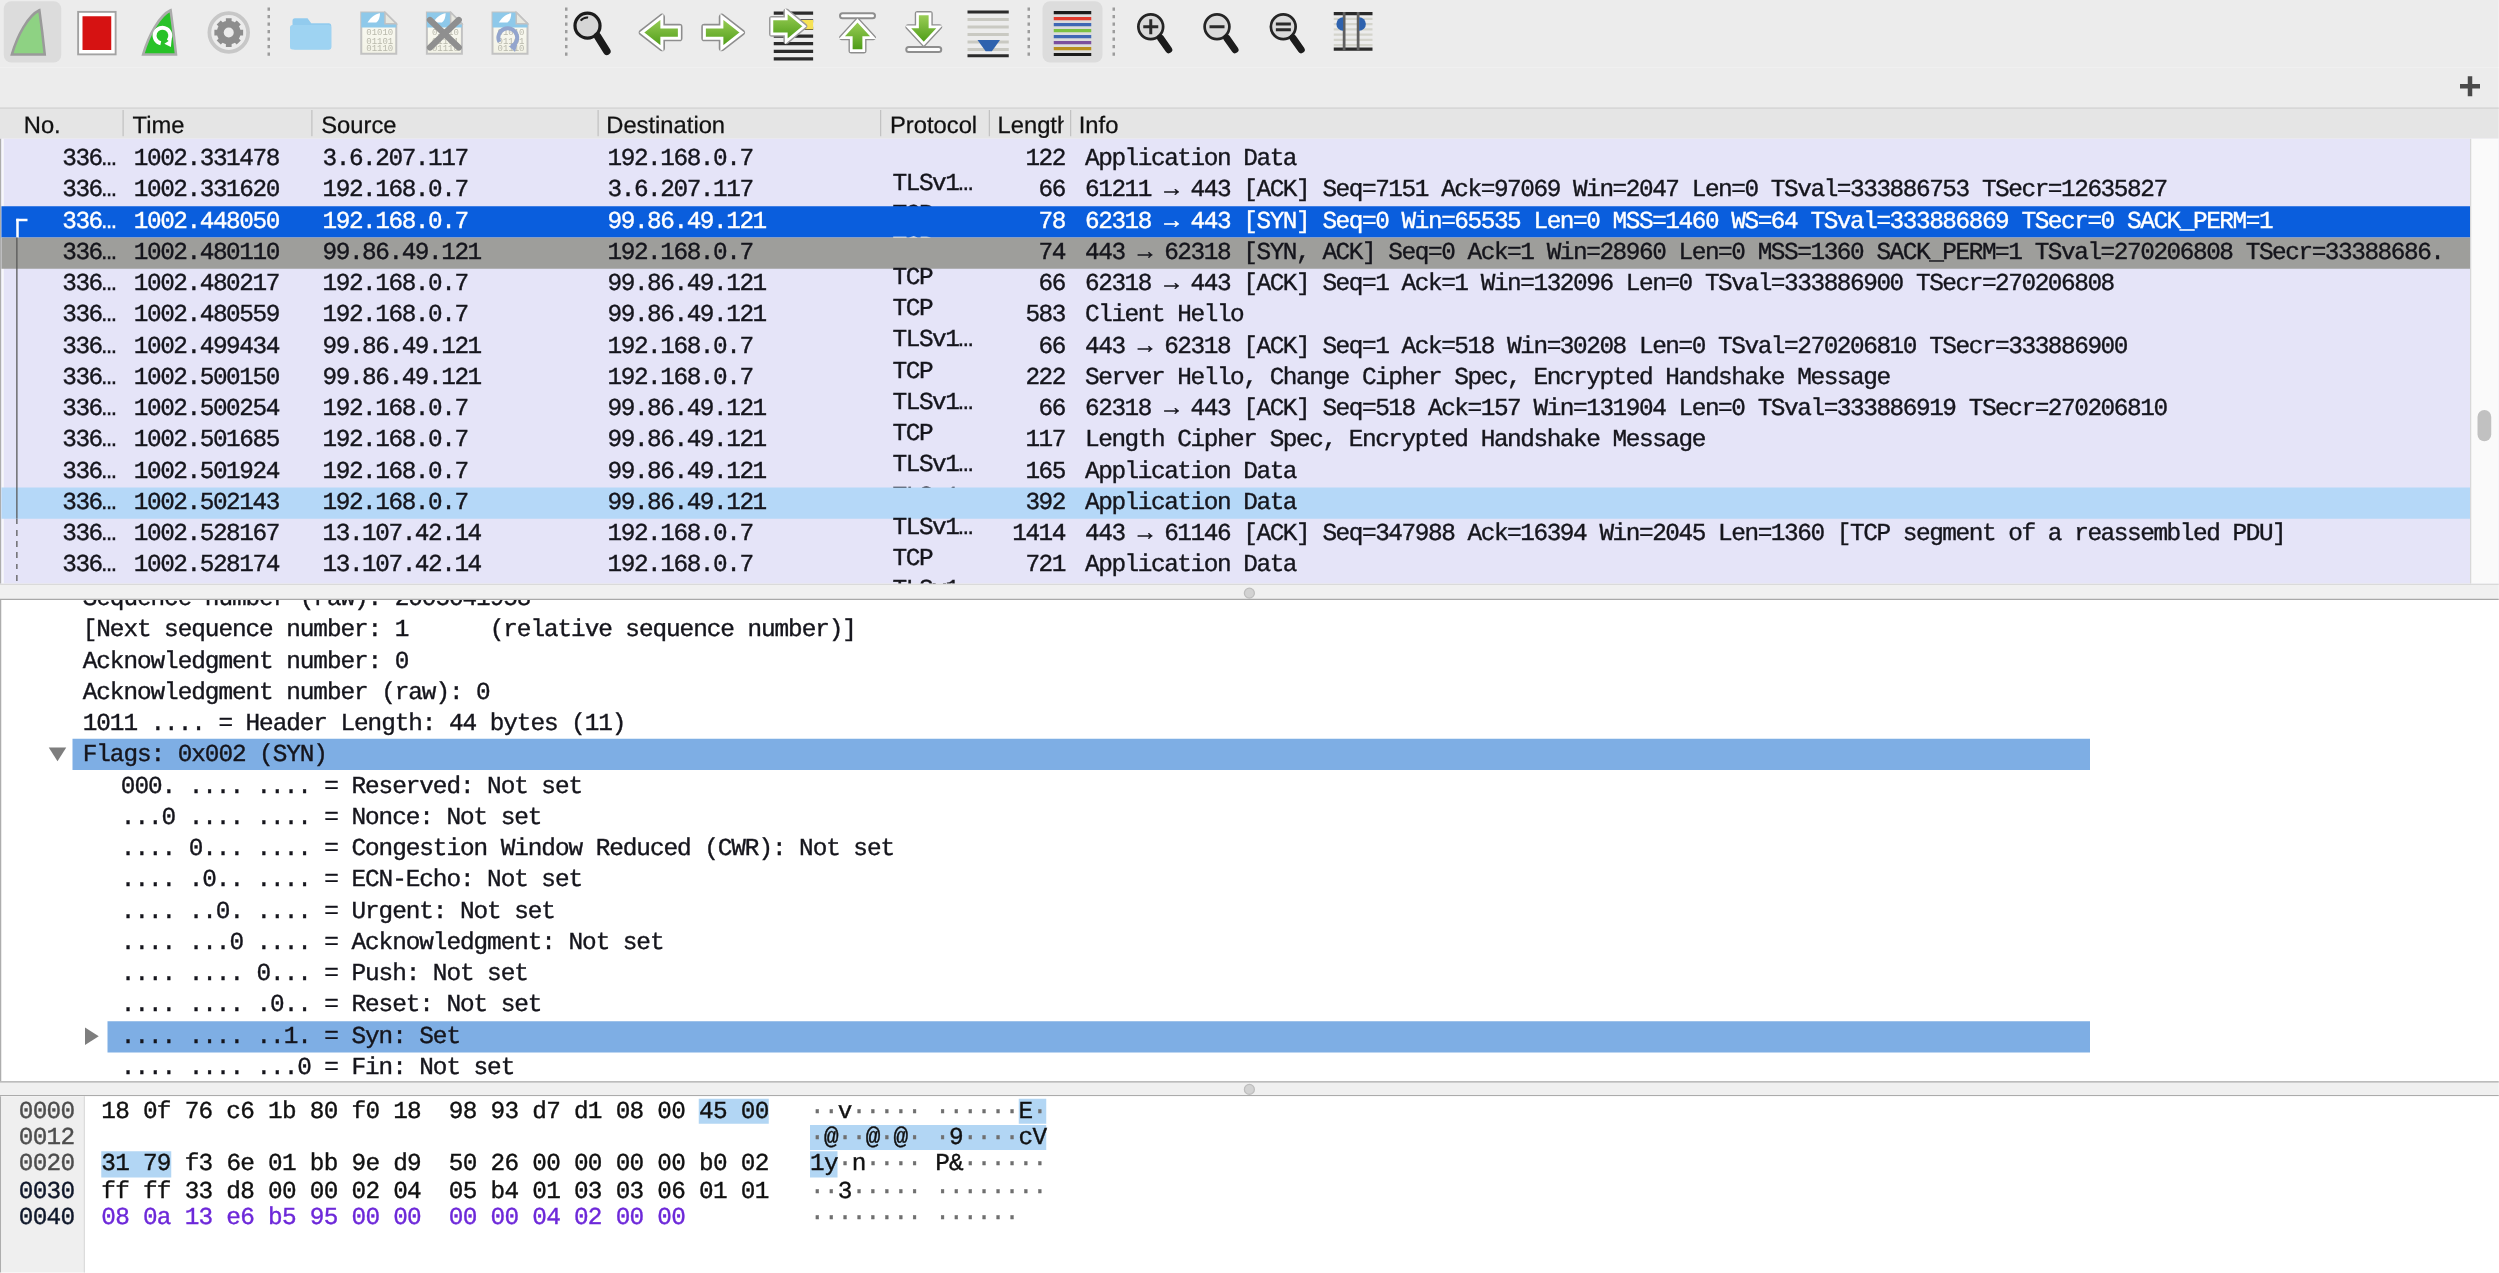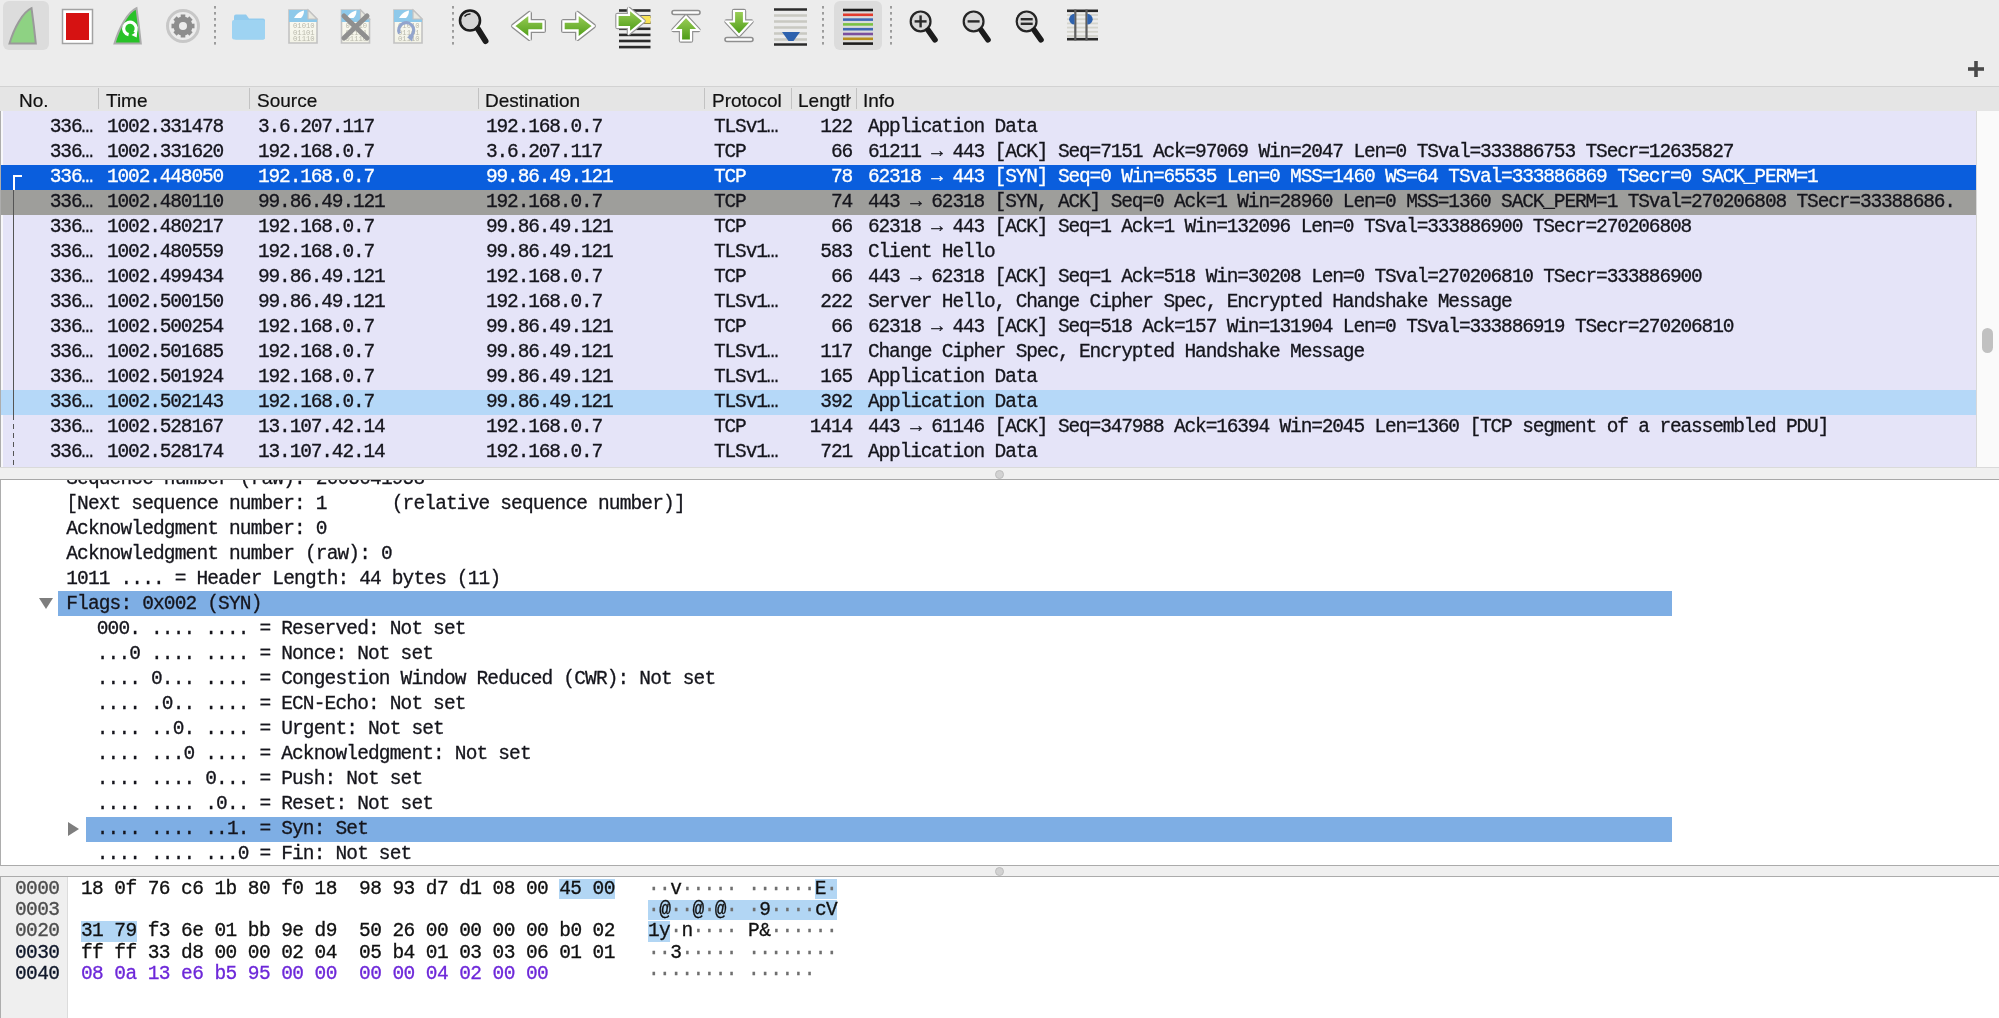--- a/index.html
+++ b/index.html
@@ -20,21 +20,21 @@
   .hlbl{position:absolute;top:3.5px;font-size:19px;color:#111;white-space:pre;-webkit-text-stroke:0.2px;}
   .hsep{position:absolute;top:1.5px;width:1px;height:21px;background:#c2c2c2;}
   #plist{left:0;top:111px;width:1999px;height:355.5px;background:#e5e4f8;overflow:hidden;border-left:1px solid #adadad;box-sizing:border-box;}
   .prow{position:absolute;left:0;width:1975.5px;height:25.02px;font-family:"Liberation Mono",monospace;
     font-size:19.5px;letter-spacing:-1.15px;color:#15151c;white-space:pre;-webkit-text-stroke:0.3px;}
   .prow span{position:absolute;top:1.2px;}
   .c-no{left:0;width:91px;text-align:right;}
   .c-time{left:106px;}
   .c-src{left:257px;}
   .c-dst{left:485px;}
-  .c-proto{left:713px;}
+  .c-proto{left:713px;margin-top:20px;}
   .c-len{left:744px;width:107px;text-align:right;}
   .c-info{left:867px;}
   #vscroll{position:absolute;left:1975.5px;top:111px;width:23.5px;height:355.5px;background:#fafafa;border-left:1px solid #d8d8d8;box-sizing:border-box;}
   #vthumb{position:absolute;left:5.5px;top:217px;width:11px;height:25px;background:#c1c1c1;border-radius:5.5px;}
   
   .split{left:0;width:1999px;background:#f0f0f0;}
   .knob{position:absolute;left:995px;width:9px;height:9px;border-radius:50%;background:#d2d2d2;border:1px solid #bdbdbd;box-sizing:border-box;}
   
   #details{left:0;top:480px;width:1999px;height:385px;background:#fff;overflow:hidden;border-left:1px solid #adadad;box-sizing:border-box;}
   .drow{position:absolute;left:0;width:1671px;height:25px;font-family:"Liberation Mono",monospace;
@@ -246,21 +246,21 @@
     <div style="position:absolute;left:0;top:0;width:2.2px;height:355.5px;background:#f7f7fa"></div>
     <div class="prow" style="top:3.85px;"><span class="c-no">336…</span><span class="c-time">1002.331478</span><span class="c-src">3.6.207.117</span><span class="c-dst">192.168.0.7</span><span class="c-proto">TLSv1…</span><span class="c-len">122</span><span class="c-info">Application Data</span></div>
     <div class="prow" style="top:28.87px;"><span class="c-no">336…</span><span class="c-time">1002.331620</span><span class="c-src">192.168.0.7</span><span class="c-dst">3.6.207.117</span><span class="c-proto">TCP</span><span class="c-len">66</span><span class="c-info">61211 → 443 [ACK] Seq=7151 Ack=97069 Win=2047 Len=0 TSval=333886753 TSecr=12635827</span></div>
     <div class="prow" style="top:53.89px;background:#0a5edd;color:#fff;"><span class="c-no">336…</span><span class="c-time">1002.448050</span><span class="c-src">192.168.0.7</span><span class="c-dst">99.86.49.121</span><span class="c-proto">TCP</span><span class="c-len">78</span><span class="c-info">62318 → 443 [SYN] Seq=0 Win=65535 Len=0 MSS=1460 WS=64 TSval=333886869 TSecr=0 SACK_PERM=1</span></div>
     <div class="prow" style="top:78.91px;background:#9e9e9b;"><span class="c-no">336…</span><span class="c-time">1002.480110</span><span class="c-src">99.86.49.121</span><span class="c-dst">192.168.0.7</span><span class="c-proto">TCP</span><span class="c-len">74</span><span class="c-info">443 → 62318 [SYN, ACK] Seq=0 Ack=1 Win=28960 Len=0 MSS=1360 SACK_PERM=1 TSval=270206808 TSecr=33388686.</span></div>
     <div class="prow" style="top:103.93px;"><span class="c-no">336…</span><span class="c-time">1002.480217</span><span class="c-src">192.168.0.7</span><span class="c-dst">99.86.49.121</span><span class="c-proto">TCP</span><span class="c-len">66</span><span class="c-info">62318 → 443 [ACK] Seq=1 Ack=1 Win=132096 Len=0 TSval=333886900 TSecr=270206808</span></div>
     <div class="prow" style="top:128.95px;"><span class="c-no">336…</span><span class="c-time">1002.480559</span><span class="c-src">192.168.0.7</span><span class="c-dst">99.86.49.121</span><span class="c-proto">TLSv1…</span><span class="c-len">583</span><span class="c-info">Client Hello</span></div>
     <div class="prow" style="top:153.97px;"><span class="c-no">336…</span><span class="c-time">1002.499434</span><span class="c-src">99.86.49.121</span><span class="c-dst">192.168.0.7</span><span class="c-proto">TCP</span><span class="c-len">66</span><span class="c-info">443 → 62318 [ACK] Seq=1 Ack=518 Win=30208 Len=0 TSval=270206810 TSecr=333886900</span></div>
     <div class="prow" style="top:178.99px;"><span class="c-no">336…</span><span class="c-time">1002.500150</span><span class="c-src">99.86.49.121</span><span class="c-dst">192.168.0.7</span><span class="c-proto">TLSv1…</span><span class="c-len">222</span><span class="c-info">Server Hello, Change Cipher Spec, Encrypted Handshake Message</span></div>
     <div class="prow" style="top:204.01px;"><span class="c-no">336…</span><span class="c-time">1002.500254</span><span class="c-src">192.168.0.7</span><span class="c-dst">99.86.49.121</span><span class="c-proto">TCP</span><span class="c-len">66</span><span class="c-info">62318 → 443 [ACK] Seq=518 Ack=157 Win=131904 Len=0 TSval=333886919 TSecr=270206810</span></div>
-    <div class="prow" style="top:229.03px;"><span class="c-no">336…</span><span class="c-time">1002.501685</span><span class="c-src">192.168.0.7</span><span class="c-dst">99.86.49.121</span><span class="c-proto">TLSv1…</span><span class="c-len">117</span><span class="c-info">Change Cipher Spec, Encrypted Handshake Message</span></div>
+    <div class="prow" style="top:229.03px;"><span class="c-no">336…</span><span class="c-time">1002.501685</span><span class="c-src">192.168.0.7</span><span class="c-dst">99.86.49.121</span><span class="c-proto">TLSv1…</span><span class="c-len">117</span><span class="c-info">Length Cipher Spec, Encrypted Handshake Message</span></div>
     <div class="prow" style="top:254.05px;"><span class="c-no">336…</span><span class="c-time">1002.501924</span><span class="c-src">192.168.0.7</span><span class="c-dst">99.86.49.121</span><span class="c-proto">TLSv1…</span><span class="c-len">165</span><span class="c-info">Application Data</span></div>
     <div class="prow" style="top:279.07px;background:#b5d8f8;"><span class="c-no">336…</span><span class="c-time">1002.502143</span><span class="c-src">192.168.0.7</span><span class="c-dst">99.86.49.121</span><span class="c-proto">TLSv1…</span><span class="c-len">392</span><span class="c-info">Application Data</span></div>
     <div class="prow" style="top:304.09px;"><span class="c-no">336…</span><span class="c-time">1002.528167</span><span class="c-src">13.107.42.14</span><span class="c-dst">192.168.0.7</span><span class="c-proto">TCP</span><span class="c-len">1414</span><span class="c-info">443 → 61146 [ACK] Seq=347988 Ack=16394 Win=2045 Len=1360 [TCP segment of a reassembled PDU]</span></div>
     <div class="prow" style="top:329.11px;"><span class="c-no">336…</span><span class="c-time">1002.528174</span><span class="c-src">13.107.42.14</span><span class="c-dst">192.168.0.7</span><span class="c-proto">TLSv1…</span><span class="c-len">721</span><span class="c-info">Application Data</span></div>
     <div style="position:absolute;left:11.5px;top:63.9px;width:9px;height:2px;background:#fff"></div>
     <div style="position:absolute;left:11.5px;top:63.9px;width:2px;height:15px;background:#fff"></div>
     <div style="position:absolute;left:11.8px;top:78.9px;width:1.6px;height:225.3px;background:#555"></div>
     <div style="position:absolute;left:11.8px;top:304.2px;width:1.6px;height:51.3px;background-image:repeating-linear-gradient(to bottom,#555 0 4.5px,transparent 4.5px 9px)"></div>
   </div>
 <div class="abs" id="vscroll">
@@ -292,21 +292,21 @@
 
 <div class="abs split" style="top:865px;height:12px;border-top:1px solid #ababab;border-bottom:1px solid #ababab;box-sizing:border-box;">
   <div class="knob" style="top:1px"></div>
 </div>
 
 <div class="abs" id="hexpane">
   <div id="hexoff"></div>
 <div class="hrow hoff1" style="left:14px;top:1.60px">0000</div>
     <div class="hrow" style="left:80px;top:1.60px;color:#111">18 0f 76 c6 1b 80 f0 18  98 93 d7 d1 08 00 <span class="hl">45 00</span></div>
     <div class="hrow" style="left:647px;top:1.60px;color:#111"><span class="dim">··</span>v<span class="dim">·····</span> <span class="dim">······</span><span class="hl">E<span class="dim">·</span></span></div>
-    <div class="hrow hoff1" style="left:14px;top:22.98px">0003</div>
+    <div class="hrow hoff1" style="left:14px;top:22.98px">0012</div>
     <div class="hrow" style="left:647px;top:22.98px;color:#111"><span class="hl"><span class="dim">·</span>@<span class="dim">··</span>@<span class="dim">·</span>@<span class="dim">·</span> <span class="dim">·</span>9<span class="dim">····</span>cV</span></div>
     <div class="hrow hoff1" style="left:14px;top:44.36px">0020</div>
     <div class="hrow" style="left:80px;top:44.36px;color:#111"><span class="hl">31 79</span> f3 6e 01 bb 9e d9  50 26 00 00 00 00 b0 02</div>
     <div class="hrow" style="left:647px;top:44.36px;color:#111"><span class="hl">1y</span><span class="dim">·</span>n<span class="dim">····</span> P&amp;<span class="dim">······</span></div>
     <div class="hrow hoff2" style="left:14px;top:65.74px">0030</div>
     <div class="hrow" style="left:80px;top:65.74px;color:#111">ff ff 33 d8 00 00 02 04  05 b4 01 03 03 06 01 01</div>
     <div class="hrow" style="left:647px;top:65.74px;color:#111"><span class="dim">··</span>3<span class="dim">·····</span> <span class="dim">········</span></div>
     <div class="hrow hoff2" style="left:14px;top:87.12px">0040</div>
     <div class="hrow" style="left:80px;top:87.12px;color:#6d28d9">08 0a 13 e6 b5 95 00 00  00 00 04 02 00 00</div>
     <div class="hrow" style="left:647px;top:87.12px;color:#111"><span class="dim">········</span> <span class="dim">······</span></div>

